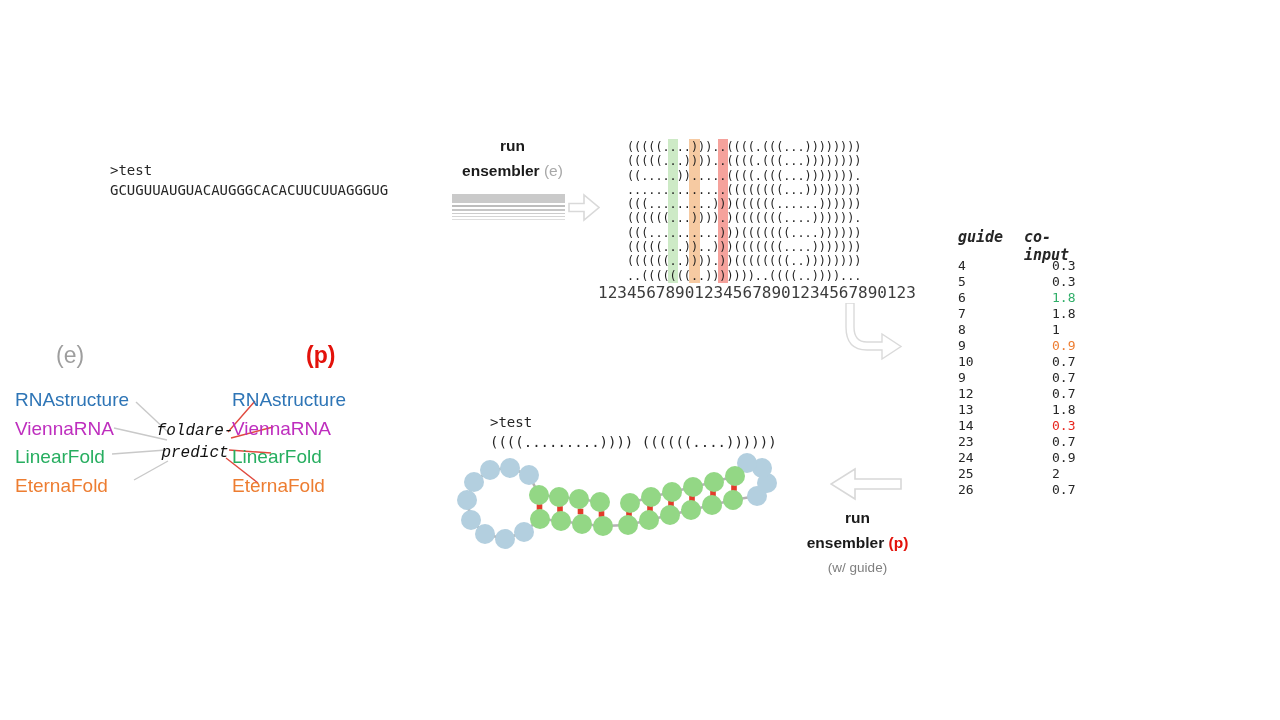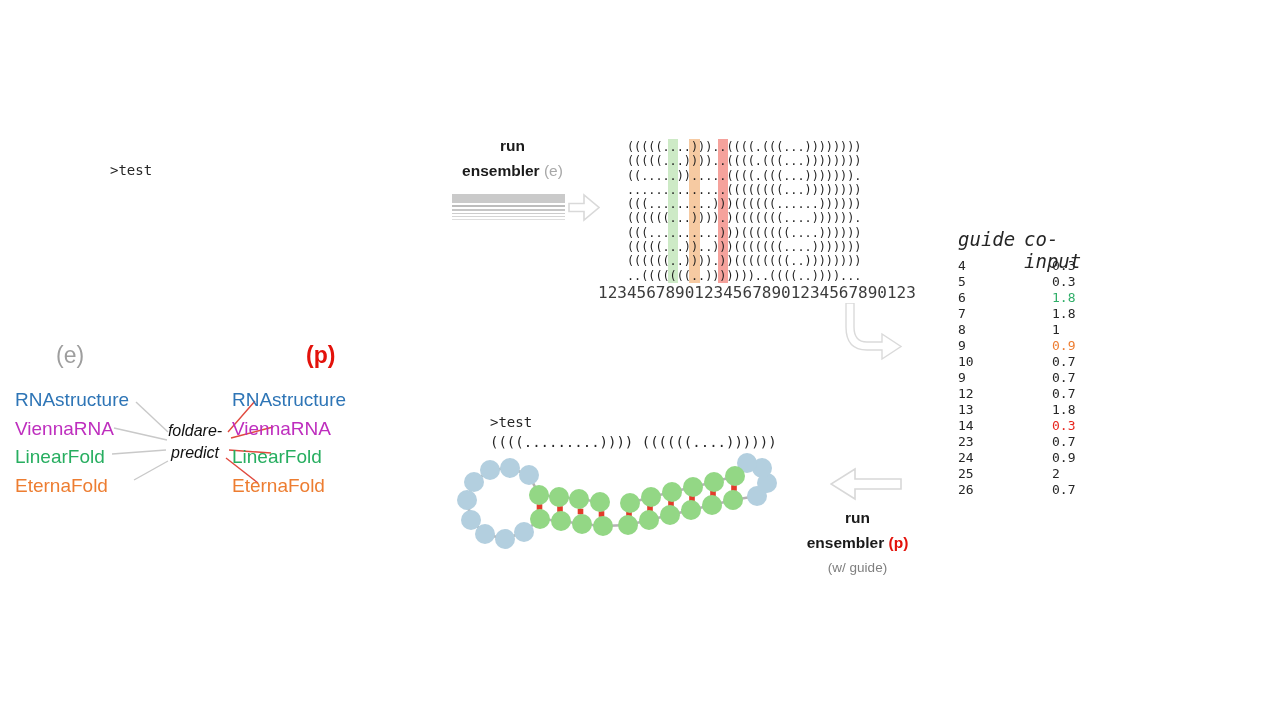--- a/index.html
+++ b/index.html
@@ -26,50 +26,51 @@
 
   
   #ensemble{left:627px;top:140px;font-size:11.8px;line-height:14.3px;color:#1f1f1f;}
   #ensemble-rows{position:relative;z-index:1;white-space:pre;}
   #ensemble-highlights{position:absolute;left:0;top:-1px;height:144px;width:100%;z-index:0;}
   .hl-col{position:absolute;top:0;height:144px;}
   #index-line{left:598px;top:283px;font-size:16px;color:#3c3c3c;white-space:pre;}
 
   
   #guide{left:958px;top:228px;font-size:13px;color:#262626;}
-  #guide-title{position:relative;font-style:italic;font-size:19px;height:30px;}
+  #guide-title{position:relative;font-style:italic;font-size:15px;height:30px;font-weight:bold;}
   #guide-title .t2{position:absolute;left:66px;top:0;}
   .guide-row{position:relative;height:16px;}
   .guide-row .gv{position:absolute;left:94px;top:0;}
 
   
   #e-big{left:56px;top:342px;font-size:23px;color:#9e9e9e;}
   #p-big{left:306px;top:342px;font-size:23px;color:#e3120b;font-weight:600;}
   .tool-col{width:140px;text-align:left;font-size:19px;line-height:28.5px;}
   #tools-left{left:15px;top:386px;}
   #tools-right{left:232px;top:386px;}
-  #foldare{left:150px;top:420px;width:90px;text-align:center;font-style:italic;font-size:16px;line-height:22px;color:#111;}
+  #foldare{left:150px;top:420px;width:90px;text-align:center;font-style:italic;font-size:16px;line-height:22px;color:#111;font-family:Liberation Mono, monospace;}
 
   
   #prediction{left:490px;top:412px;font-size:14px;line-height:20px;color:#262626;}
 
   
   #predictor-label{left:780px;top:505px;width:155px;text-align:center;font-size:15.5px;line-height:25px;font-weight:bold;}
   #predictor-label .red{color:#e3120b;}
   #predictor-label .sub{font-size:13.5px;color:#7f7f7f;font-weight:normal;}
 
   svg{display:block;}
 </style>
 </head>
 <body>
 
 <div id="canvas">
 
   <div id="fasta" class="abs mono">
     <div>&gt;test</div>
+    <div>GCUGUUAUGUACAUGGGCACACUUCUUAGGGUG</div>
   </div>
 
   <div id="ensembler-label" class="abs">
     <div>run</div>
     <div><span>ensembler</span> <span class="gray">(e)</span></div>
   </div>
 
   <div id="stack-icon" class="abs">
     <div class="bar"></div>
     <div class="l1"></div>

